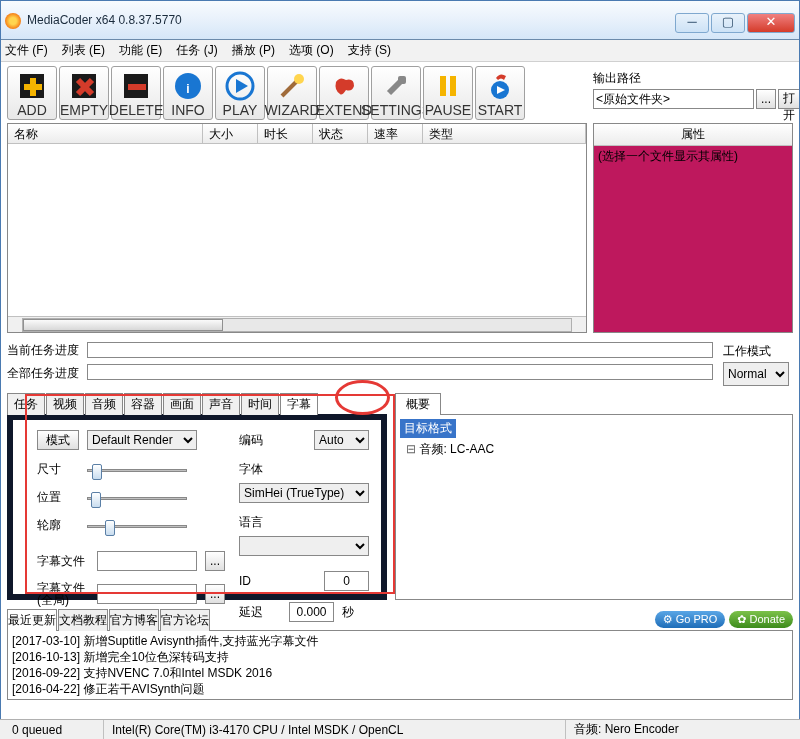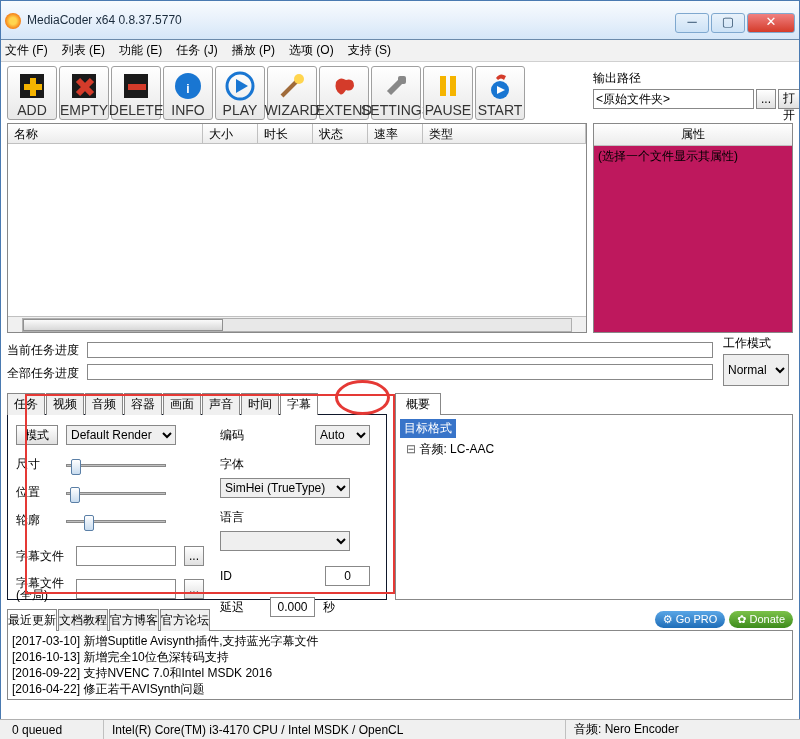--- a/index.html
+++ b/index.html
@@ -34,27 +34,27 @@
 .proppanel{width:200px;border:1px solid #888;background:#be185d}
 .proppanel .phead{text-align:center;background:linear-gradient(#fff,#ececec);border-bottom:1px solid #c0c0c0;padding:2px;font-size:12px}
 .proppanel .pbody{padding:2px 4px}
 .progrow{height:53px;display:flex;align-items:flex-end;margin-top:0}
 .proglabels{width:80px}
 .proglabels div{height:20px;line-height:20px;margin:3px 0}
 .progbars{flex:1;padding-right:6px}
 .pbar{height:16px;border:1px solid #888;background:#fff;margin:6px 0}
 .workmode{width:70px;margin-left:4px}
 .workmode .wl{font-size:12px;margin-bottom:2px}
-.workmode select{width:66px;height:32px;border:1px solid #888}
+.workmode select{width:66px;height:24px;border:1px solid #888}
 .tabrow{display:flex;gap:8px;height:210px;margin-top:6px;position:relative}
 .lefttabs{width:380px;position:relative}
 .tabheads{display:flex;position:relative;z-index:2}
 .tabheads .tab{padding:2px 6px;border:1px solid #888;border-bottom:none;background:#f0f0f0;margin-right:1px;font-size:12px;cursor:pointer;position:relative;top:1px}
 .tabheads .tab.active{background:#fff;z-index:3}
-.tabbody{border:1px solid #0f172a;background:#fff;height:186px;padding:10px 8px;position:relative}
+.tabbody{border:6px solid #0f172a;background:#fff;height:186px;padding:10px 24px;position:relative}
 .redbox{position:absolute;border:2px solid #e53935;left:18px;top:2px;width:370px;height:200px;pointer-events:none;z-index:5}
 .redcircle{position:absolute;border:3px solid #e53935;border-radius:50%;width:55px;height:35px;left:328px;top:-12px;pointer-events:none;z-index:6}
 .subrow{display:flex;align-items:center;margin-bottom:6px;gap:8px}
 .subrow label{width:42px}
 .subrow .btn{height:20px;border:1px solid #888;background:linear-gradient(#fff,#e0e0e0);padding:0 8px;cursor:pointer}
 .subrow select{height:20px;border:1px solid #888;font-size:12px}
 .subrow input[type=text]{height:20px;border:1px solid #888;padding:0 2px}
 .slider{width:100px;height:14px;position:relative}
 .slider .tr{position:absolute;top:6px;left:0;right:0;height:3px;background:#c0c0c0;border:1px solid #888}
 .slider .th{position:absolute;top:1px;width:10px;height:16px;background:linear-gradient(#fff,#c8dcef);border:1px solid #5a7fa6;border-radius:2px}

